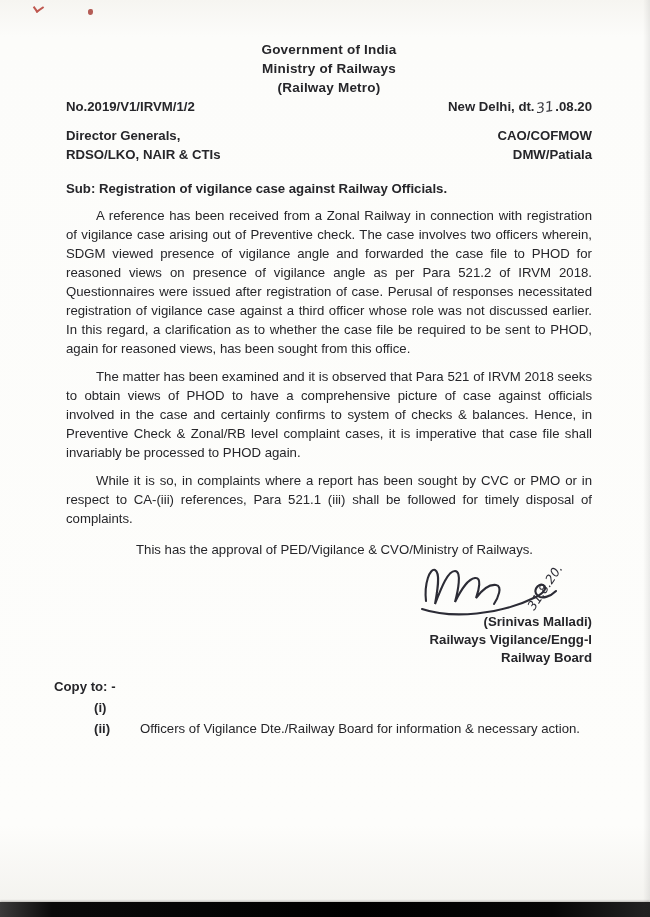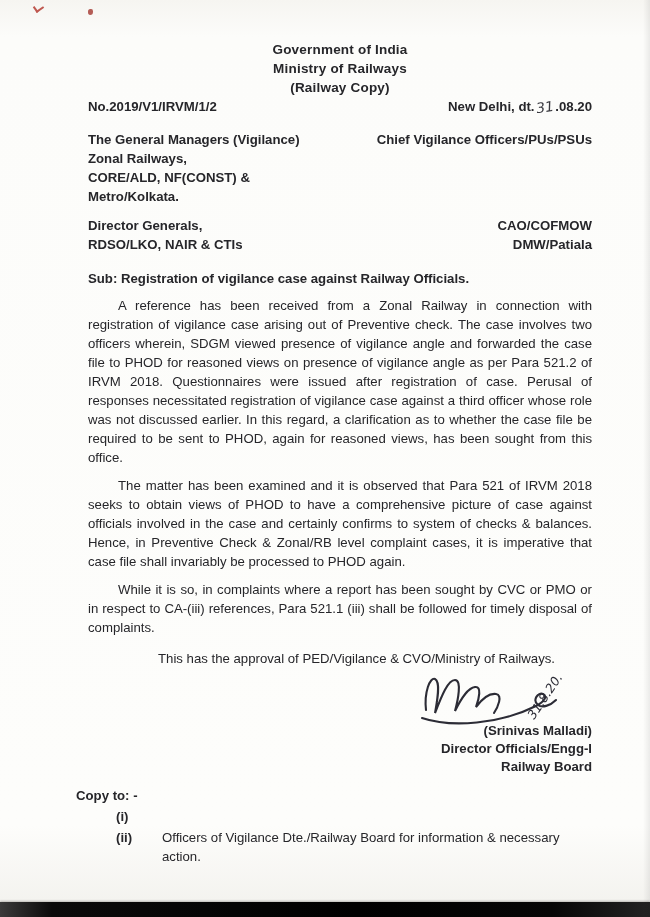--- a/index.html
+++ b/index.html
@@ -13,21 +13,21 @@
     background: linear-gradient(180deg, #f6f5f1 0%, #fcfcfa 4%, #fdfdfb 90%, #f3f2ee 99%);
     color: #26262a;
     overflow: hidden;
   }
   .scan::after {
     content: ""; position: absolute; top: 0; right: 0; width: 7px; height: 100%;
     background: linear-gradient(270deg, rgba(0,0,0,.07), rgba(0,0,0,0));
     pointer-events: none;
   }
 
-  .content { padding: 40px 58px 0 88px; font-size: 13.2px; line-height: 19px; }
+  .content { padding: 40px 58px 0 66px; font-size: 13.2px; line-height: 19px; }
 
   .letterhead { text-align: center; font-weight: bold; font-size: 13.5px; line-height: 19px; letter-spacing: .2px; }
 
   .row { display: flex; justify-content: space-between; align-items: flex-start; }
 
   .ref-row   { font-weight: bold; }
   .addr-row1 { margin-top: 14px; font-weight: bold; }
   .addr-row2 { margin-top: 10px; font-weight: bold; }
   .right-col { text-align: right; }
   .right-col.top-align { text-align: left; }
@@ -81,41 +81,30 @@
 <div class="scan">
 
   <div class="mark1"></div>
   <div class="mark2"></div>
 
   <div class="content">
 
     <div class="letterhead">
       <div>Government of India</div>
       <div>Ministry of Railways</div>
-      <div>(Railway Copy)</div>
+      <div>(Railway Metro)</div>
     </div>
 
     <div class="row ref-row">
       <div>No.2019/V1/IRVM/1/2</div>
       <div>
         <span>New Delhi, dt.</span><span class="hand-day">31</span><span>.08.20</span>
       </div>
     </div>
 
-    <div class="row addr-row1">
-      <div>
-        <div>The General Managers (Vigilance)</div>
-        <div>Zonal Railways,</div>
-        <div>CORE/ALD, NF(CONST) &amp;</div>
-        <div>Metro/Kolkata.</div>
-      </div>
-      <div class="right-col top-align">
-        <div>Chief Vigilance Officers/PUs/PSUs</div>
-      </div>
-    </div>
 
     <div class="row addr-row2">
       <div>
         <div>Director Generals,</div>
         <div>RDSO/LKO, NAIR &amp; CTIs</div>
       </div>
       <div class="right-col">
         <div>CAO/COFMOW</div>
         <div>DMW/Patiala</div>
       </div>
@@ -129,21 +118,21 @@
 
     <div class="approval">This has the approval of PED/Vigilance &amp; CVO/Ministry of Railways.</div>
 
     <div class="sig-block">
       <svg class="sig-svg" width="172" height="60" viewBox="0 0 172 60">
         <path d="M10,42 C8,24 14,9 19,11 C25,14 21,34 19,45 C26,27 32,12 39,12 C46,12 42,32 39,43 C46,29 52,20 59,19 C66,18 63,31 60,39 C66,31 73,25 80,26 C87,27 82,39 78,45"></path>
         <path d="M6,50 C36,60 84,56 120,38 C128,34 132,28 127,26 C122,24 116,32 122,37 C126,40 134,38 140,32"></path>
         <text x="118" y="52" transform="rotate(-56 118 52)">31.8.20.</text>
       </svg>
       <div class="sig-name">(Srinivas Malladi)</div>
-      <div class="sig-title">Director Officials/Engg-I</div>
+      <div class="sig-title">Railways Vigilance/Engg-I</div>
       <div class="sig-title">Railway Board</div>
     </div>
 
     <div class="copyto-label">Copy to: -</div>
 
     <div class="copy-item">
       <div class="copy-num">(i)</div>
     </div>
     <div class="copy-item">
       <div class="copy-num">(ii)</div>

